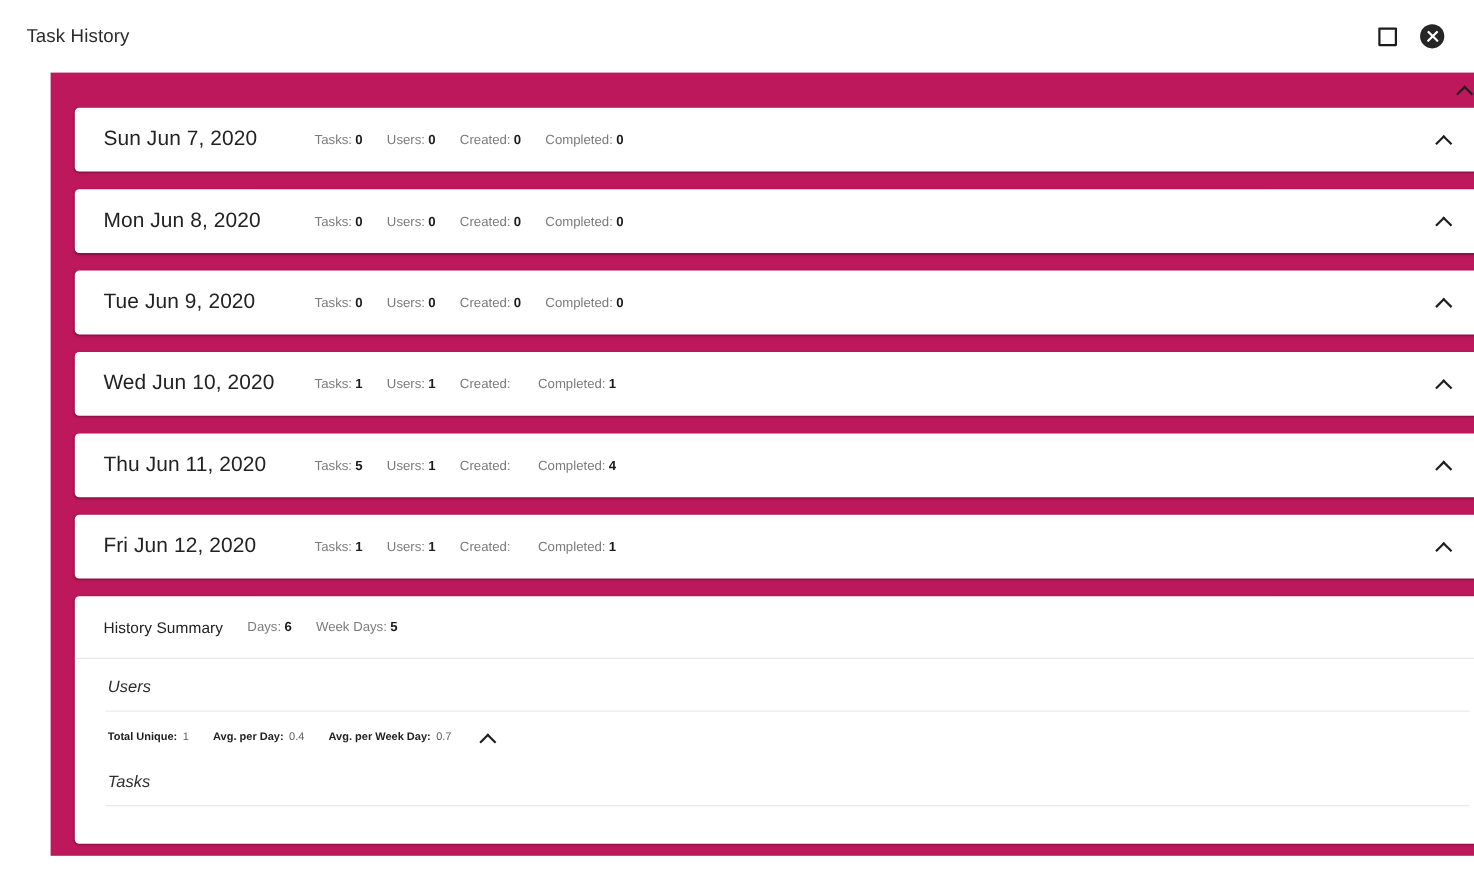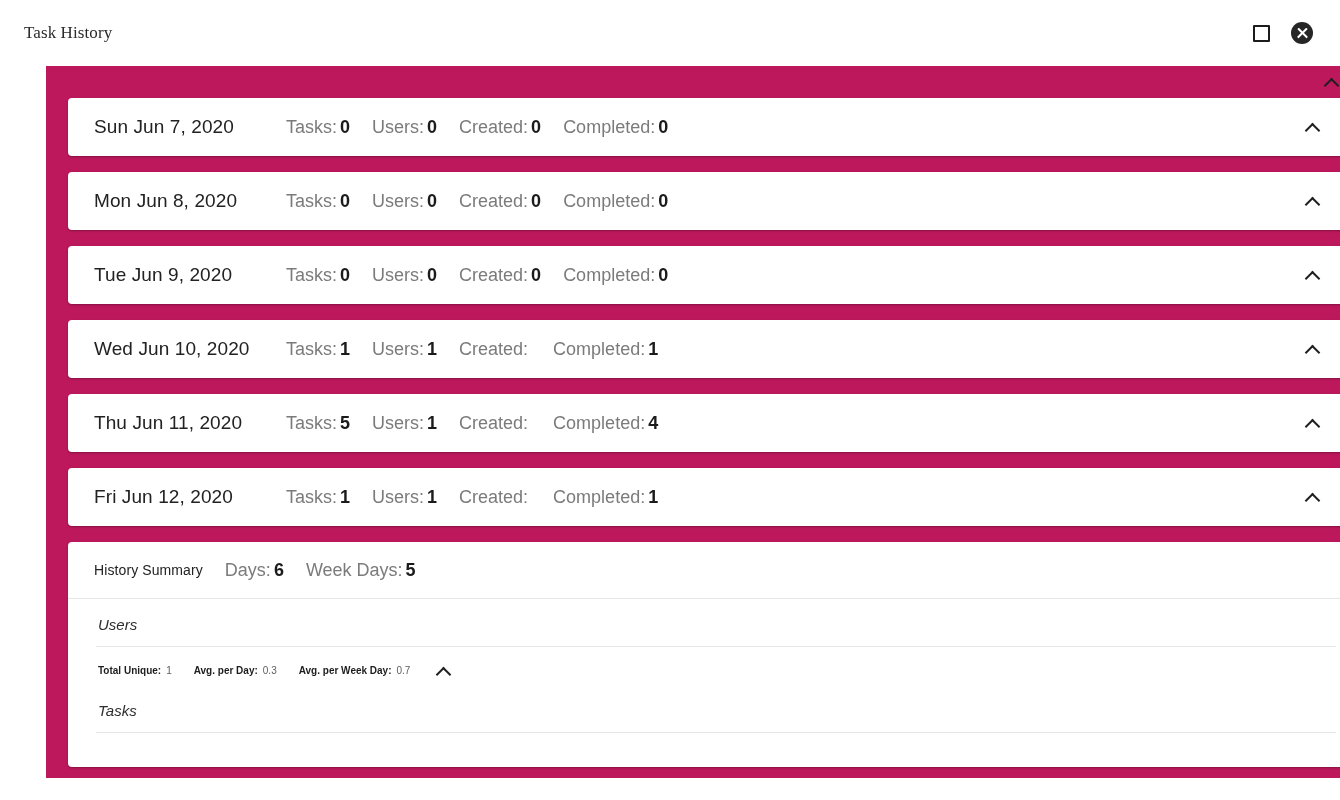--- a/index.html
+++ b/index.html
@@ -19,21 +19,20 @@
     background: #ffffff;
     display: flex;
     align-items: center;
   }
   .titlebar-title {
     margin-left: 24px;
     font-size: 17px;
     color: #2b2b2b;
     letter-spacing: .1px;
     white-space: nowrap;
-    font-family: Liberation Serif, serif;
   }
   .titlebar-actions {
     margin-left: auto;
     margin-right: 27px;
     display: flex;
     align-items: center;
     gap: 19px;
   }
   .win-btn {
     width: 22px; height: 22px;
@@ -126,21 +125,21 @@
     white-space: nowrap;
     min-width: 172px;
     letter-spacing: .1px;
   }
   .stats {
     display: flex;
     align-items: baseline;
     margin-left: 20px;
   }
   .stat {
-    font-size: 18px;
+    font-size: 12px;
     color: #7b7b7b;
     white-space: nowrap;
     margin-right: 22px;
   }
   .stat .val {
     color: #1b1b1b;
     font-weight: 700;
     margin-left: 3px;
   }
   .card-chev {
@@ -292,21 +291,21 @@
           <span class="stat"><span>Days:</span><span class="val">6</span></span>
           <span class="stat"><span>Week Days:</span><span class="val">5</span></span>
         </div>
     </div>
     <div id="summary-groups">
         <div class="group">
           <div class="group-label">Users</div>
           <div class="group-rule"></div>
           <div class="group-metrics">
             <span class="metric"><span class="lbl">Total Unique:</span><span class="val">1</span></span>
-            <span class="metric"><span class="lbl">Avg. per Day:</span><span class="val">0.3</span></span>
+            <span class="metric"><span class="lbl">Avg. per Day:</span><span class="val">0.4</span></span>
             <span class="metric"><span class="lbl">Avg. per Week Day:</span><span class="val">0.7</span></span>
             <span class="chev metric-chev"></span>
           </div>
         </div>
         <div class="group">
           <div class="group-label">Tasks</div>
           <div class="group-rule"></div>
         </div>
       </div>
   </div>

